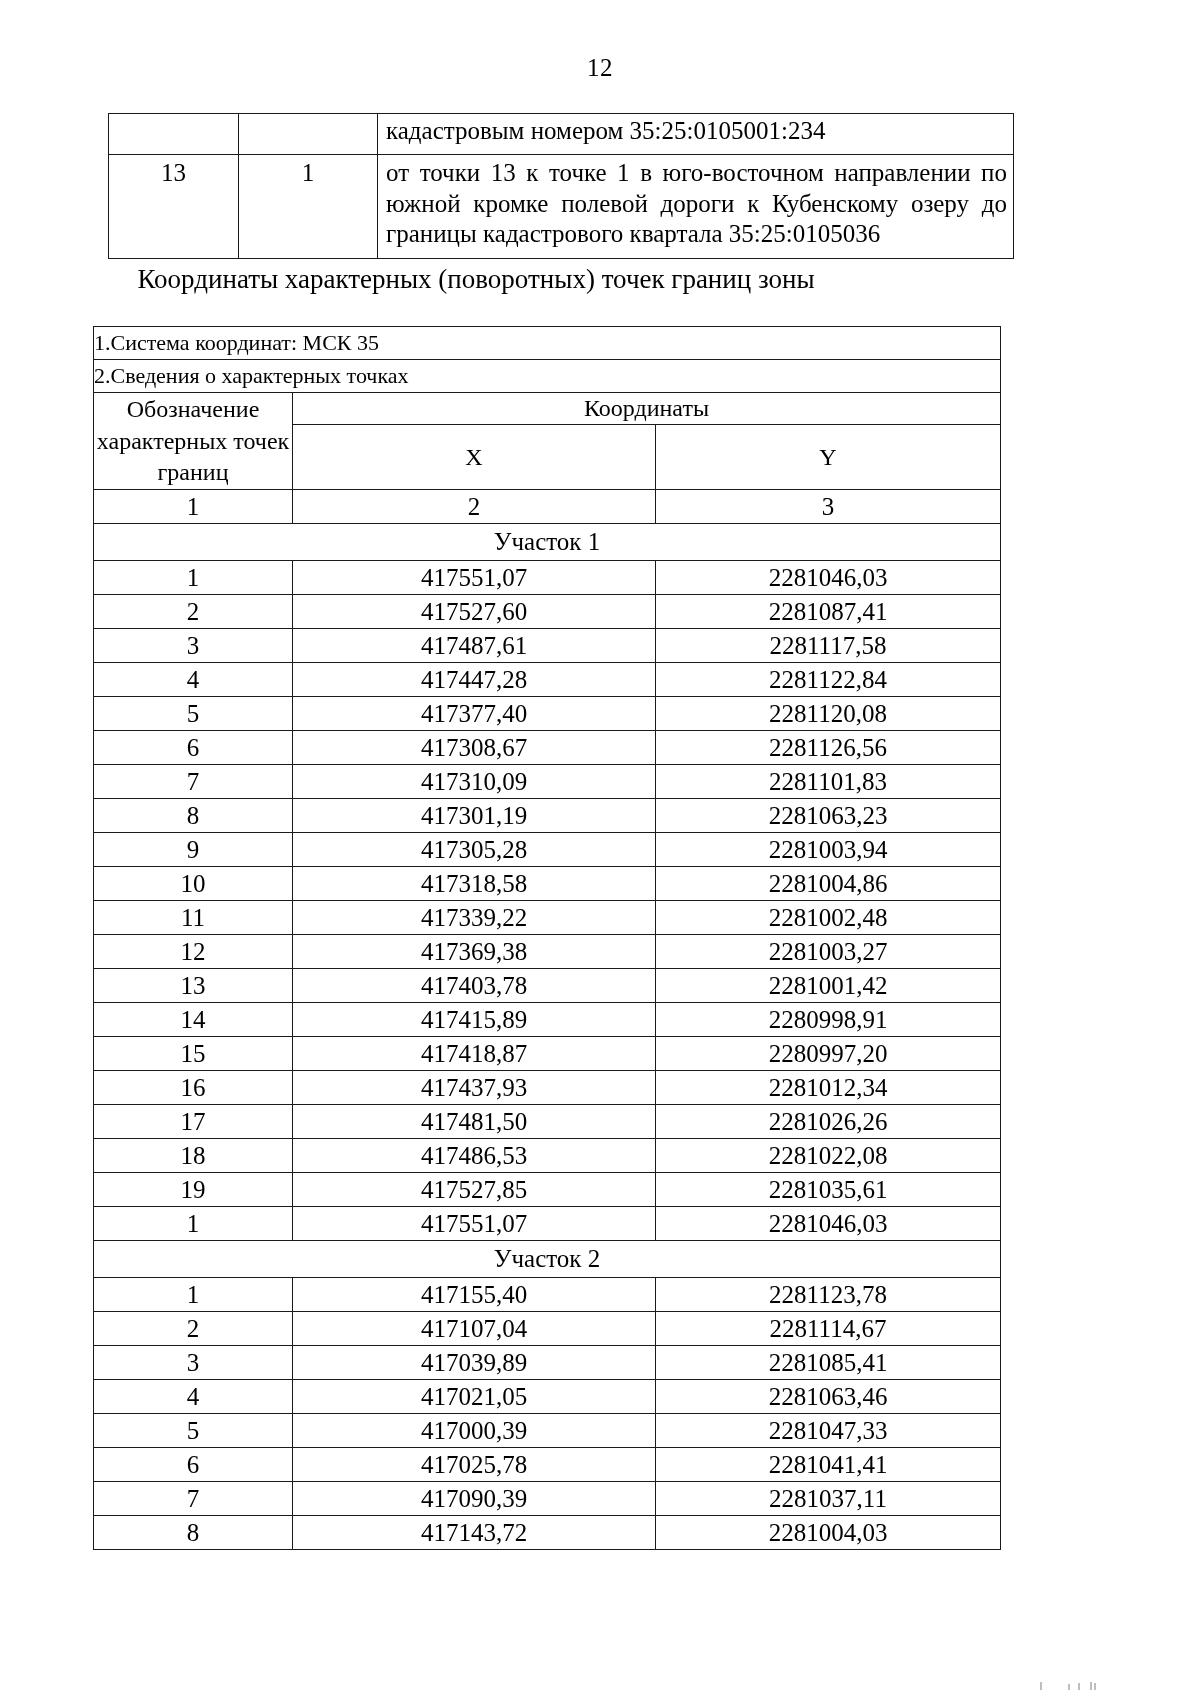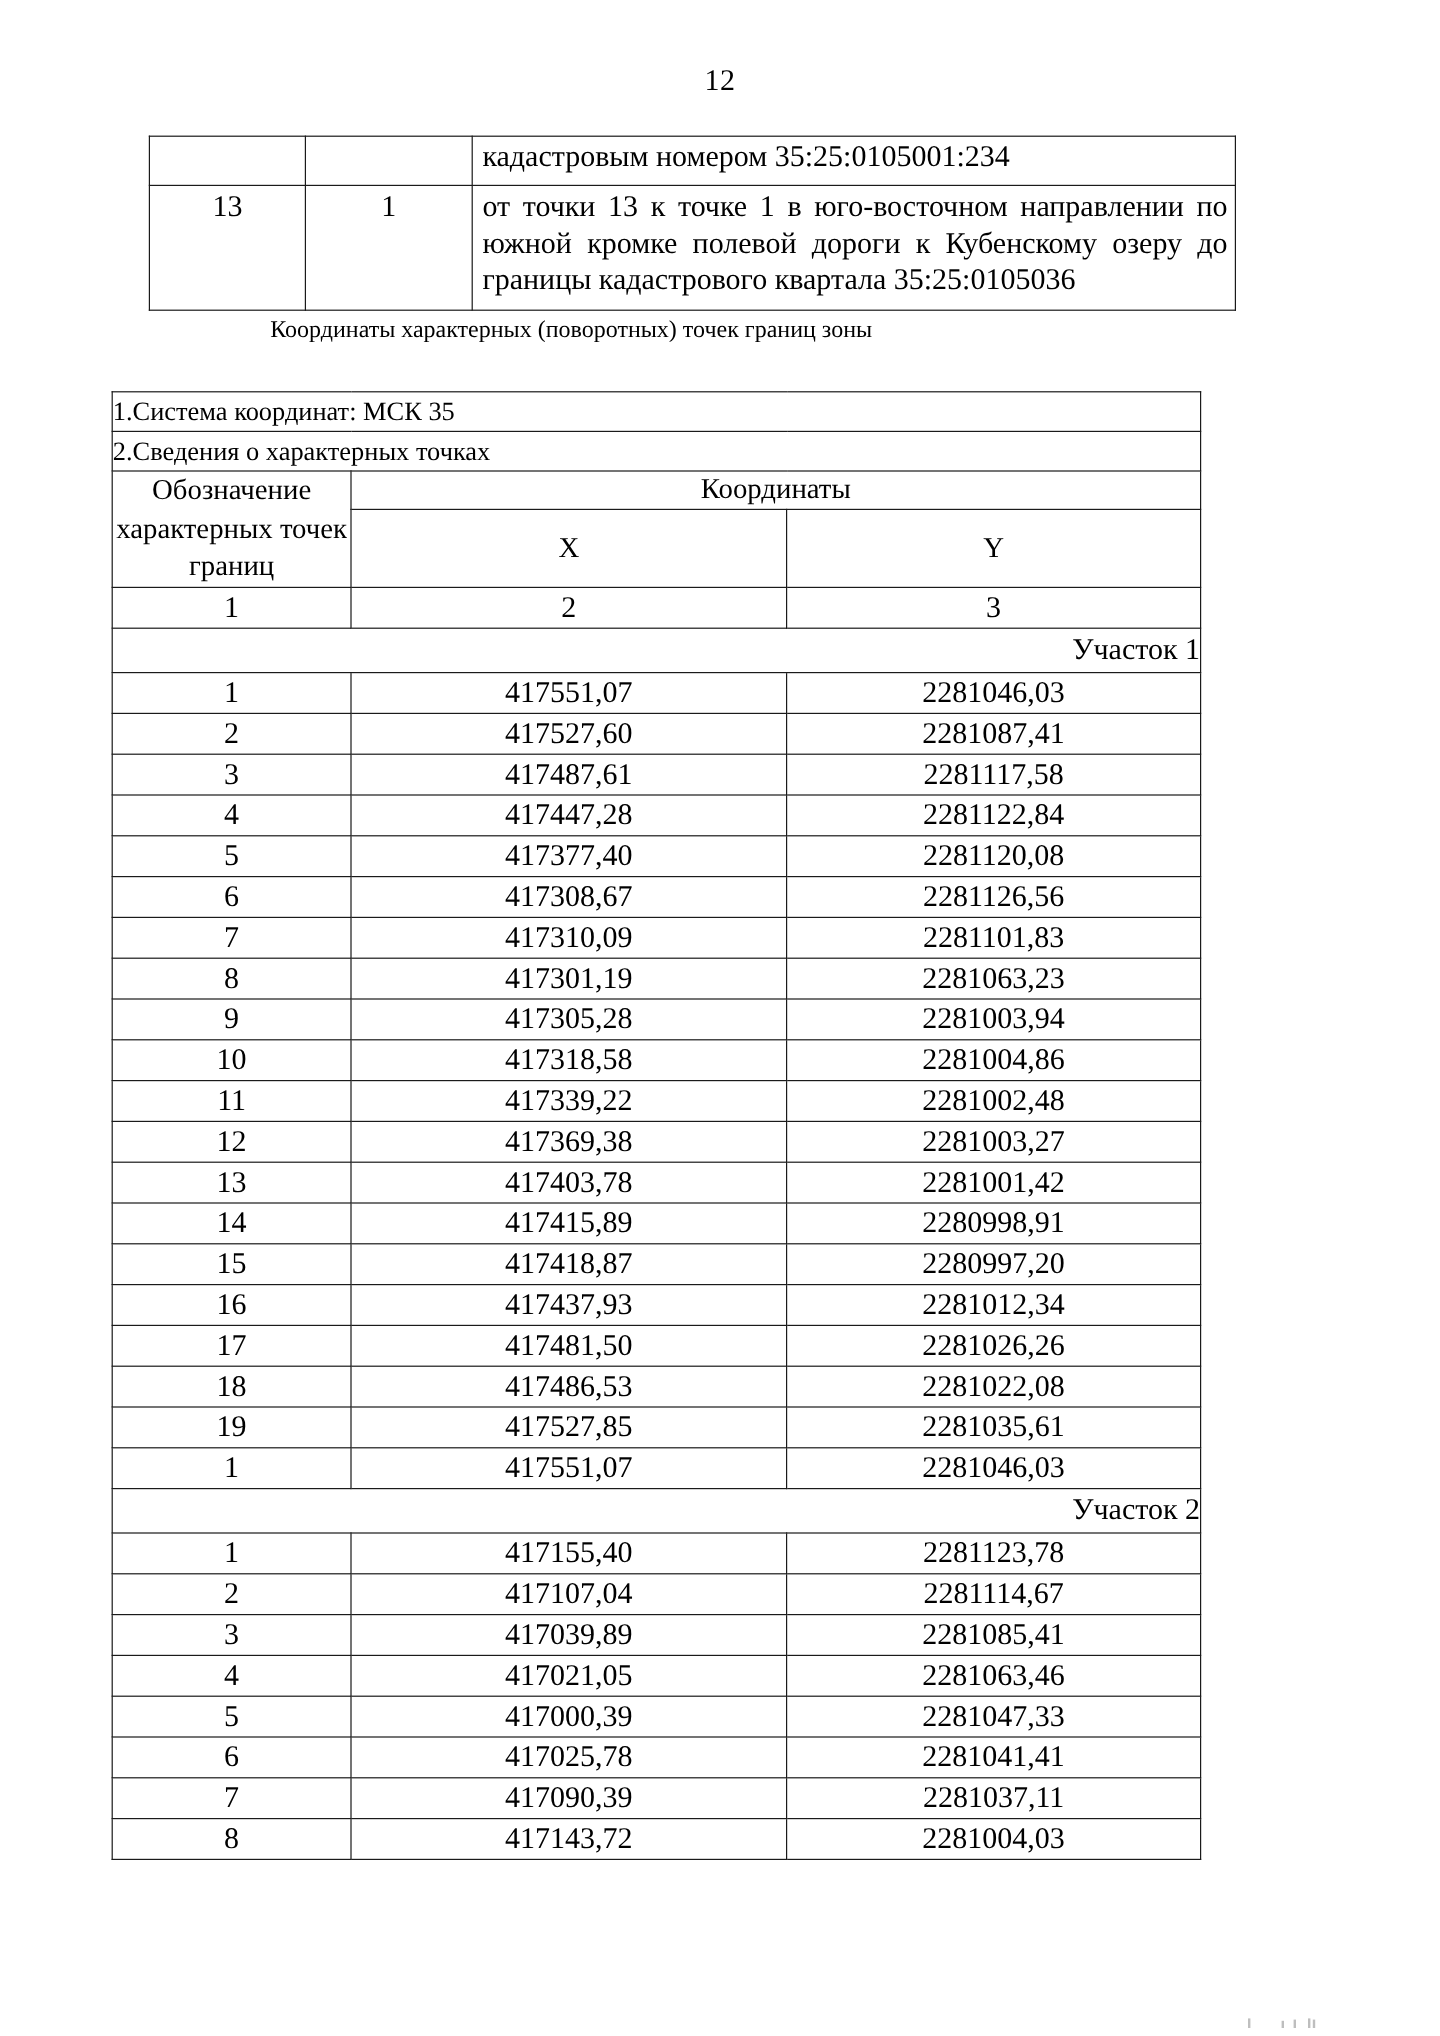--- a/index.html
+++ b/index.html
@@ -32,21 +32,21 @@
     left: 0;
     width: 1200px;
     text-align: center;
     font-size: 25px;
     letter-spacing: 0.5px;
   }
 
   
   .cont-table {
     position: absolute;
-    left: 124px;
+    left: 108px;
     top: 113px;
     width: 906px;
     border-collapse: collapse;
     table-layout: fixed;
   }
   .cont-table td {
     border: 1.6px solid #1a1a1a;
     padding: 0;
     vertical-align: top;
     font-size: 25px;
@@ -74,21 +74,21 @@
   .cont-table tr.row-main .c-num2 { padding-top: 3px; }
   .cont-table tr.row-main .c-txt { padding-top: 3px; padding-bottom: 8px; }
 
   
   .caption {
     position: absolute;
     left: 0;
     top: 264px;
     width: 952px;
     text-align: center;
-    font-size: 20px;
+    font-size: 27px;
   }
 
   
   .coord-table {
     position: absolute;
     left: 93px;
     top: 326px;
     width: 907px;
     border-collapse: collapse;
     table-layout: fixed;
@@ -121,21 +121,21 @@
 
   .numhdr-cell {
     text-align: center;
     font-weight: bold;
     font-size: 25px;
     height: 33px;
     padding: 1px 0 3px 0;
   }
 
   .section-cell {
-    text-align: right;
+    text-align: center;
     padding: 3px 0 4px 8px;
     font-size: 25px;
     height: 36px;
   }
 
   .data-cell {
     text-align: center;
     font-size: 25px;
     height: 33px;
     padding: 1px 0 3px 0;

